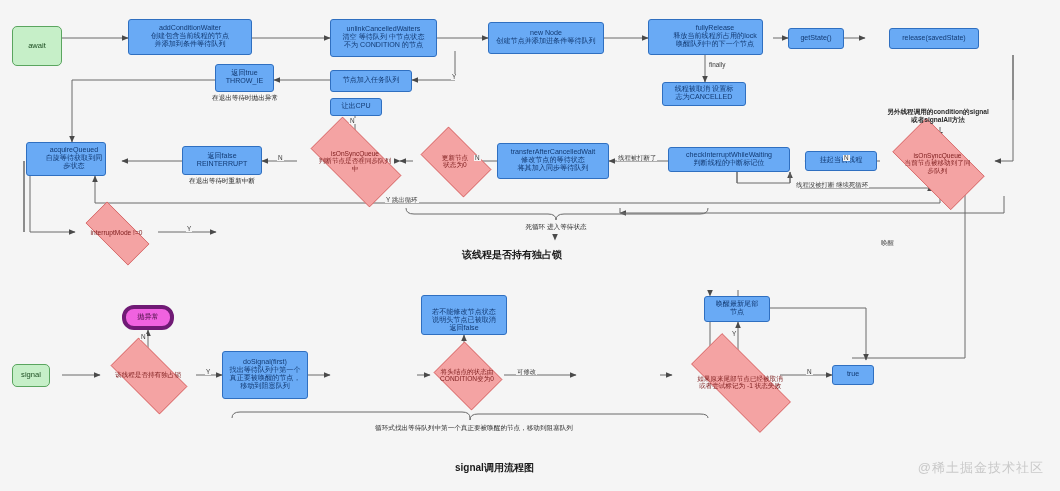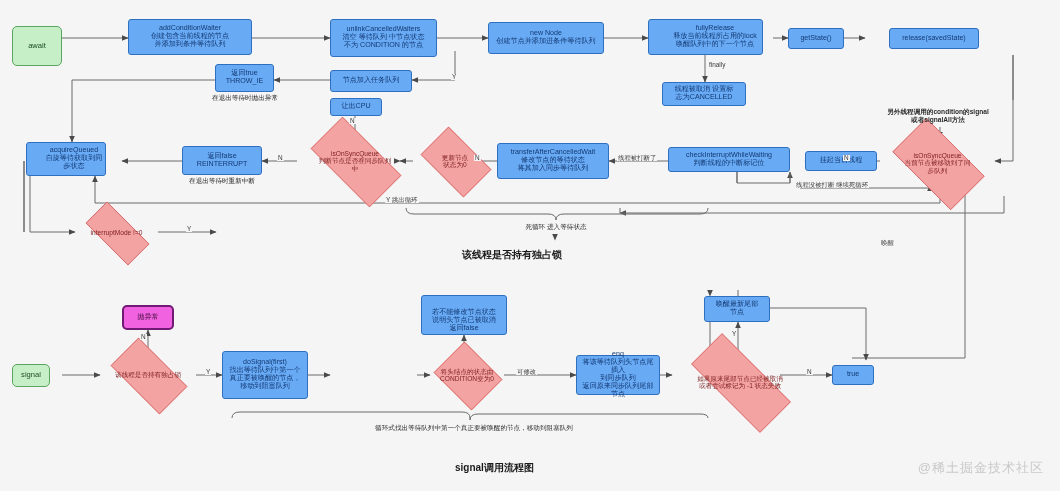--- a/index.html
+++ b/index.html
@@ -36,22 +36,22 @@
   .term{
     background:#c6efc8;
     border:1px solid #5aa55f;
     border-radius:5px;
     font-size:7.6px;
     color:#1d4d22;
   }
   
   .alert{
     background:#f062e0;
-    border:2px solid #701a75;
-    border-radius:5px;
+    border:4px solid #701a75;
+    border-radius:12px;
     font-size:7.1px;
     color:#4a0f43;
   }
   
   .dec{
     background:transparent;
     border:none;
     font-size:6.6px;
     color:#7d1d1d;
   }
@@ -329,23 +329,20 @@
 
   <div class="node proc" style="left:421px;top:295px;width:86px;height:40px;align-items:flex-end;">
     <span class="txt ml">若不能修改节点状态<br>说明头节点已被取消<br>返回false</span>
   </div>
 
   <div class="node dec" style="left:430px;top:345px;width:74px;height:60px;">
     <span class="dia"></span>
     <span class="txt ml">将头结点的状态由<br>CONDITION变为0</span>
   </div>
 
-  <div class="node proc" style="left:576px;top:355px;width:84px;height:40px;">
-    <span class="txt ml">enq<br>将该等待队列头节点尾插入<br>到同步队列<br>返回原来同步队列尾部节点</span>
-  </div>
 
   <div class="node proc" style="left:704px;top:296px;width:66px;height:26px;">
     <span class="txt ml">唤醒最新尾部<br>节点</span>
   </div>
 
   <div class="node dec" style="left:672px;top:352px;width:136px;height:60px;">
     <span class="dia"></span>
     <span class="txt ml">如果原来尾部节点已经被取消<br>或者尝试标记为 -1 状态失败</span>
   </div>
 

